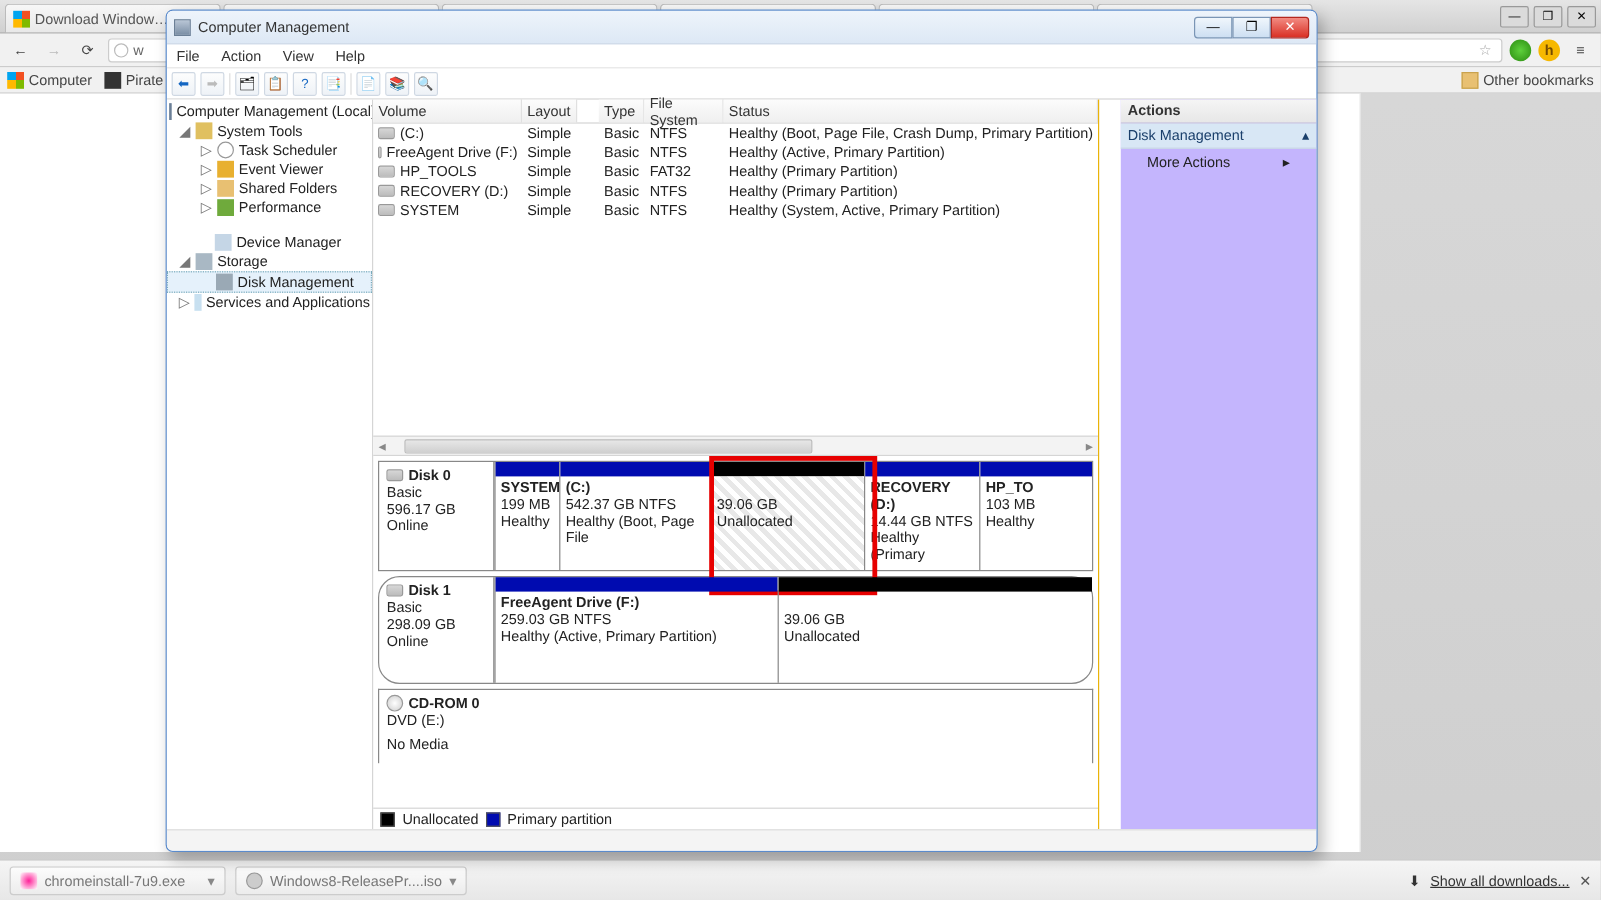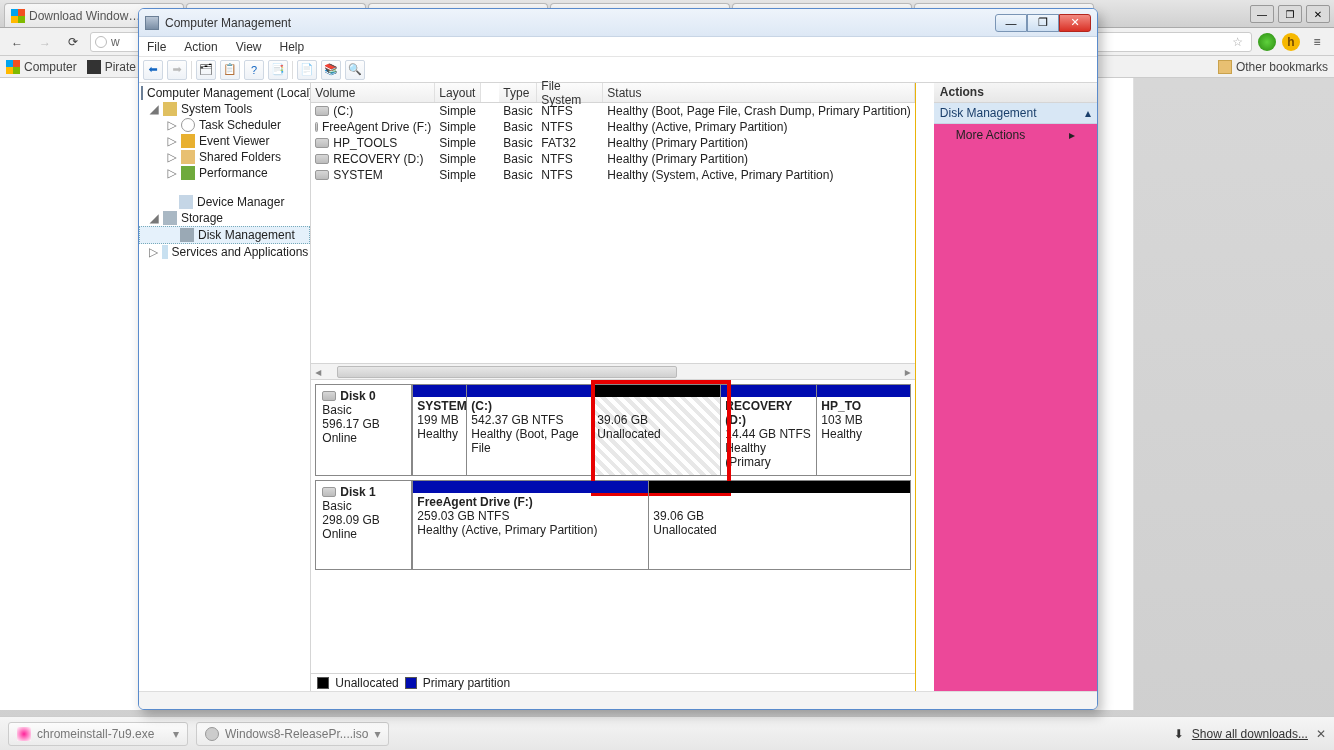--- a/index.html
+++ b/index.html
@@ -76,21 +76,21 @@
 .cap { height:12px; }
 .cap.blue{ background:#000bb0;}
 .cap.black{ background:#000;}
 .pbody { padding:2px 4px; color:#222; flex:1;}
 .unalloc-body { background: repeating-linear-gradient(45deg,#fff,#fff 4px,#e8e8e8 4px,#e8e8e8 8px);}
 .red-box { position:absolute; border:4px solid #e70000; pointer-events:none;}
 
 .legend { height:18px; border-top:1px solid #d5d5d5; display:flex; align-items:center; gap:6px; padding:0 6px; color:#222;}
 .leg-sw { width:12px; height:12px; display:inline-block; border:1px solid #555;}
 
-.right-panel{ width:180px; background:#ec4899;margin-left:18px;}
+.right-panel{ width:180px; background:#c4b5fd;margin-left:18px;}
 .rp-head{ height:20px; background:linear-gradient(#f5f5f5,#e7e7e7); border-bottom:1px solid #d5d5d5; padding:2px 6px; font-weight:600; color:#333;}
 .rp-sub{ background:#d8e7f5; padding:3px 6px; display:flex; align-items:center; color:#1a3f6b; border-bottom:1px solid #c8d5e5;}
 .rp-item{ padding:4px 22px; color:#222; display:flex; align-items:center;}
 
 .status-strip{ position:absolute; left:0; right:0; bottom:0; height:18px; background:#f4f4f4; border-top:1px solid #ddd;}
 
 .ico{ width:14px; height:14px; display:inline-block;}
 </style>
 </head>
 <body>
@@ -350,21 +350,21 @@
                 </div>
               <div class="part" style="flex:1;">
                   <div class="cap blue"></div>
                   <div class="pbody"><b>HP_TO</b><div>103 MB</div><div>Healthy</div></div>
                 </div>
             </div>
           </div>
 
           <div class="red-box" style="left:280px; top:0px; width:140px; height:116px;"></div>
 
-          <div class="disk-row" style="height:90px;">
+          <div class="disk-row" style="height:90px;border-radius:18px;">
             <div class="disk-label">
               <div style="display:flex;align-items:center;gap:4px;">
                   <span class="disk-ico"></span>
                   <b>Disk 1</b>
                 </div>
               <div>Basic</div>
               <div>298.09 GB</div>
               <div>Online</div>
             </div>
             <div class="parts">
@@ -376,20 +376,31 @@
                   <div class="cap black"></div>
                   <div class="pbody">
                     <div>&nbsp;</div>
                     <div>39.06 GB</div>
                     <div>Unallocated</div>
                   </div>
                 </div>
             </div>
           </div>
 
+          <div class="disk-row" style="height:62px; border-bottom:none;">
+            <div class="disk-label" style="border-right:none;">
+              <div style="display:flex;align-items:center;gap:4px;">
+                  <span class="ico" style="border:1px solid #999;border-radius:7px;background:radial-gradient(#fff,#ccc);"></span>
+                  <b>CD-ROM 0</b>
+                </div>
+              <div>DVD (E:)</div>
+              <div style="height:6px;"></div>
+              <div>No Media</div>
+            </div>
+          </div>
         </div>
 
         <div class="legend">
           <span class="leg-sw" style="background:#000;"></span>
           <span>Unallocated</span>
           <span class="leg-sw" style="background:#000bb0;"></span>
           <span>Primary partition</span>
         </div>
       </div>
 

